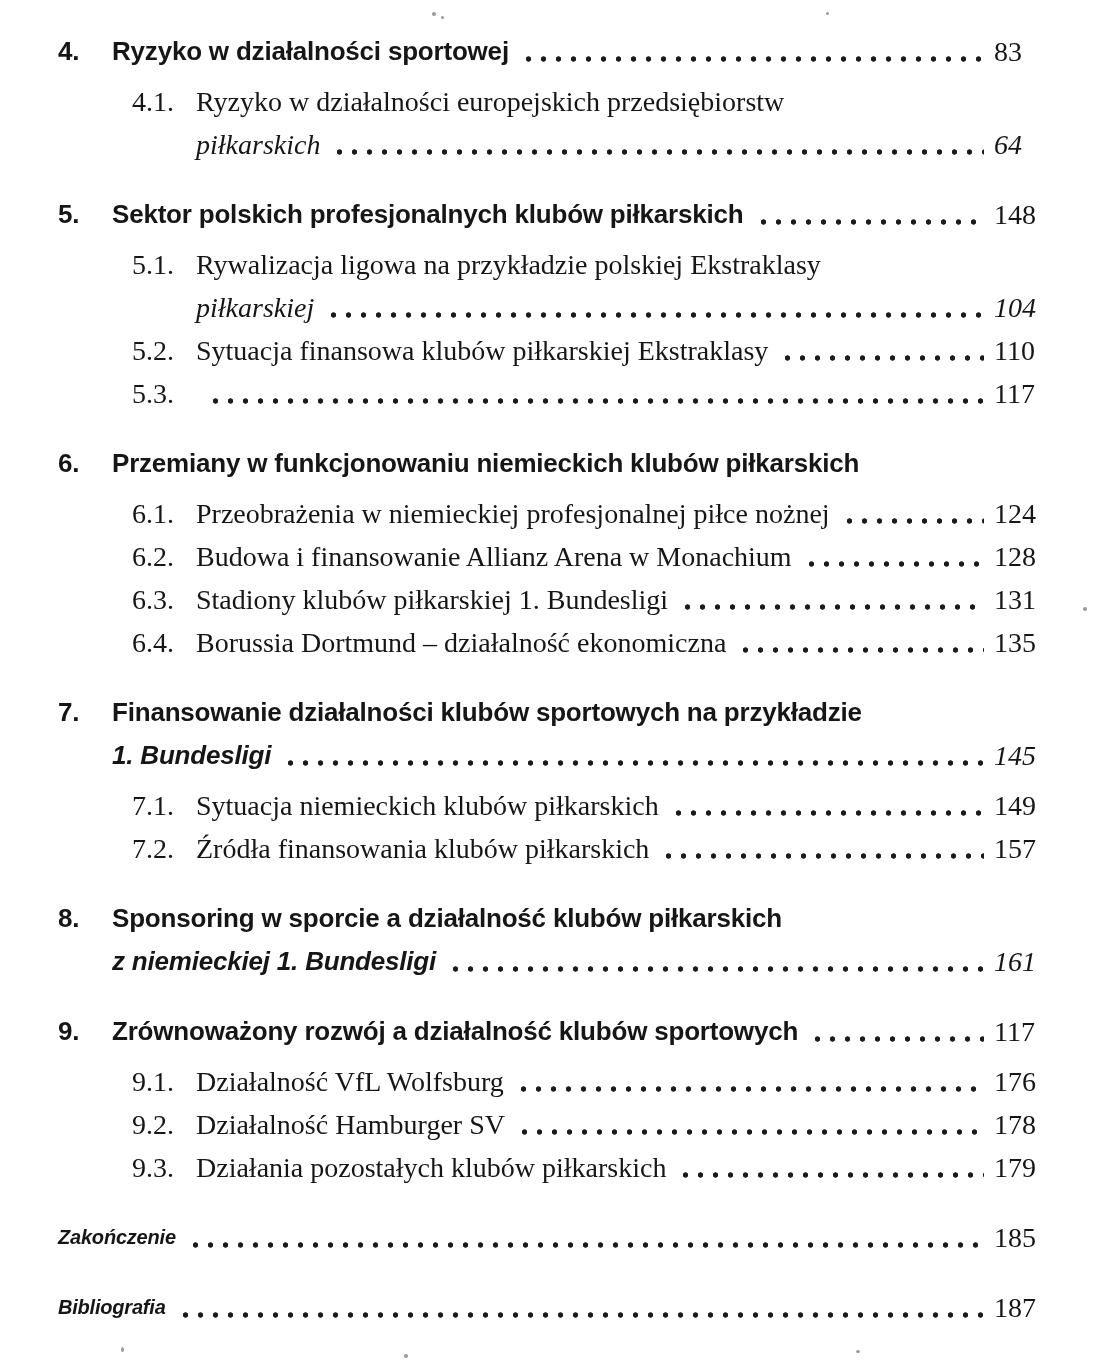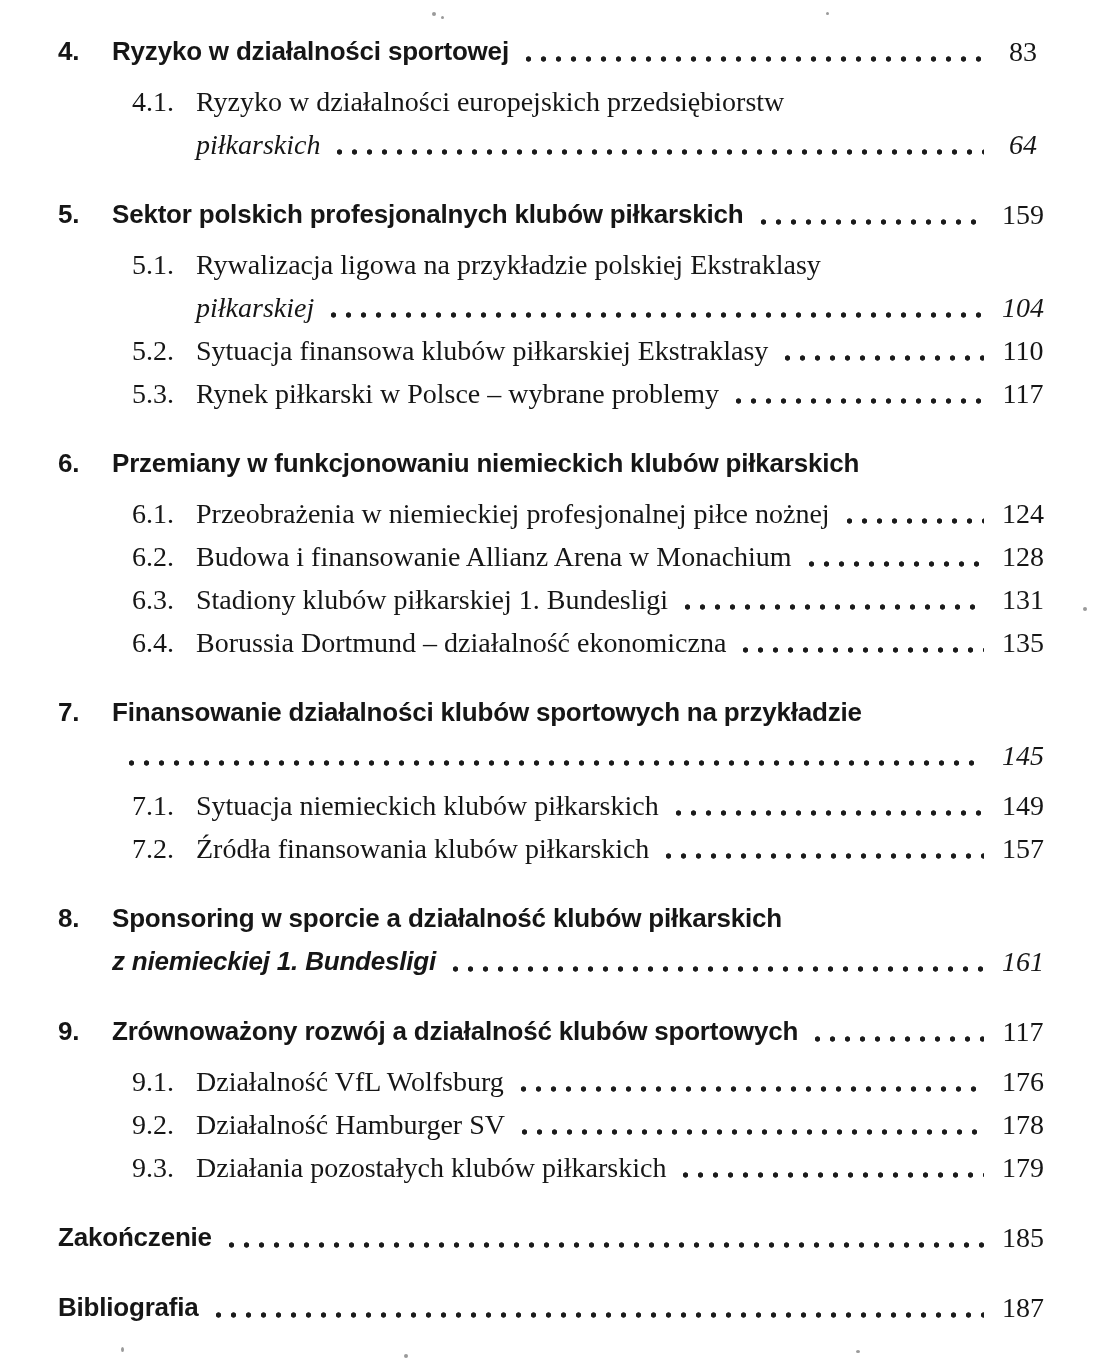--- a/index.html
+++ b/index.html
@@ -43,40 +43,41 @@
   .num { flex: none; width: 54px; }
   .sub .num { width: 64px; }
   .cont { padding-left: 54px; font-style: italic; }
   .sub .cont { padding-left: 64px; }
 
   
   .backmatter { margin-top: 27px; }
   .backmatter .title {
     font-family: "Liberation Sans", sans-serif;
     font-weight: 700;
-    font-size: 26px;
+    font-size: 20px;
     letter-spacing: -0.2px;
+    font-style: italic;
   }
 
   
   .dots {
     flex: 1 1 auto;
     height: 6px;
     margin: 0 10px 11px 12px;
     background-image: radial-gradient(circle closest-side, #1b1b1b 78%, rgba(0,0,0,0) 100%);
     background-size: 15px 6px;
     background-repeat: repeat-x;
     background-position: 0 100%;
   }
 
   
   .pg {
     flex: none;
     min-width: 58px;
-    text-align: center;
+    text-align: left;
     font-family: "Liberation Serif", serif;
     font-weight: 400;
     font-size: 28px;
   }
 
   
   .speck { position: absolute; background: #9a9a9a; border-radius: 50%; }
   .s1 { left: 432px; top: 12px;  width: 4px; height: 4px; }
   .s2 { left: 441px; top: 16px;  width: 3px; height: 3px; }
   .s3 { left: 826px; top: 12px;  width: 3px; height: 3px; }
@@ -109,21 +110,21 @@
       <span class="dots"></span>
       <span class="pg">64</span>
     </div>
   </div>
 
   <div class="entry chapter">
     <div class="line">
       <span class="num">5.</span>
       <span class="title">Sektor polskich profesjonalnych klubów piłkarskich</span>
       <span class="dots"></span>
-      <span class="pg">159</span>
+      <span class="pg">148</span>
     </div>
   </div>
 
   <div class="entry sub">
     <div class="line">
       <span class="num">5.1.</span>
       <span class="title">Rywalizacja ligowa na przykładzie polskiej Ekstraklasy</span>
     </div>
     <div class="line cont">
       <span class="title">piłkarskiej</span>
@@ -137,21 +138,20 @@
       <span class="num">5.2.</span>
       <span class="title">Sytuacja finansowa klubów piłkarskiej Ekstraklasy</span>
       <span class="dots"></span>
       <span class="pg">110</span>
     </div>
   </div>
 
   <div class="entry sub">
     <div class="line">
       <span class="num">5.3.</span>
-      <span class="title">Rynek piłkarski w Polsce – wybrane problemy</span>
       <span class="dots"></span>
       <span class="pg">117</span>
     </div>
   </div>
 
   <div class="entry chapter">
     <div class="line">
       <span class="num">6.</span>
       <span class="title">Przemiany w funkcjonowaniu niemieckich klubów piłkarskich</span>
     </div>
@@ -192,20 +192,21 @@
       <span class="pg">135</span>
     </div>
   </div>
 
   <div class="entry chapter">
     <div class="line">
       <span class="num">7.</span>
       <span class="title">Finansowanie działalności klubów sportowych na przykładzie</span>
     </div>
     <div class="line cont">
+      <span class="title">1. Bundesligi</span>
       <span class="dots"></span>
       <span class="pg">145</span>
     </div>
   </div>
 
   <div class="entry sub">
     <div class="line">
       <span class="num">7.1.</span>
       <span class="title">Sytuacja niemieckich klubów piłkarskich</span>
       <span class="dots"></span>

